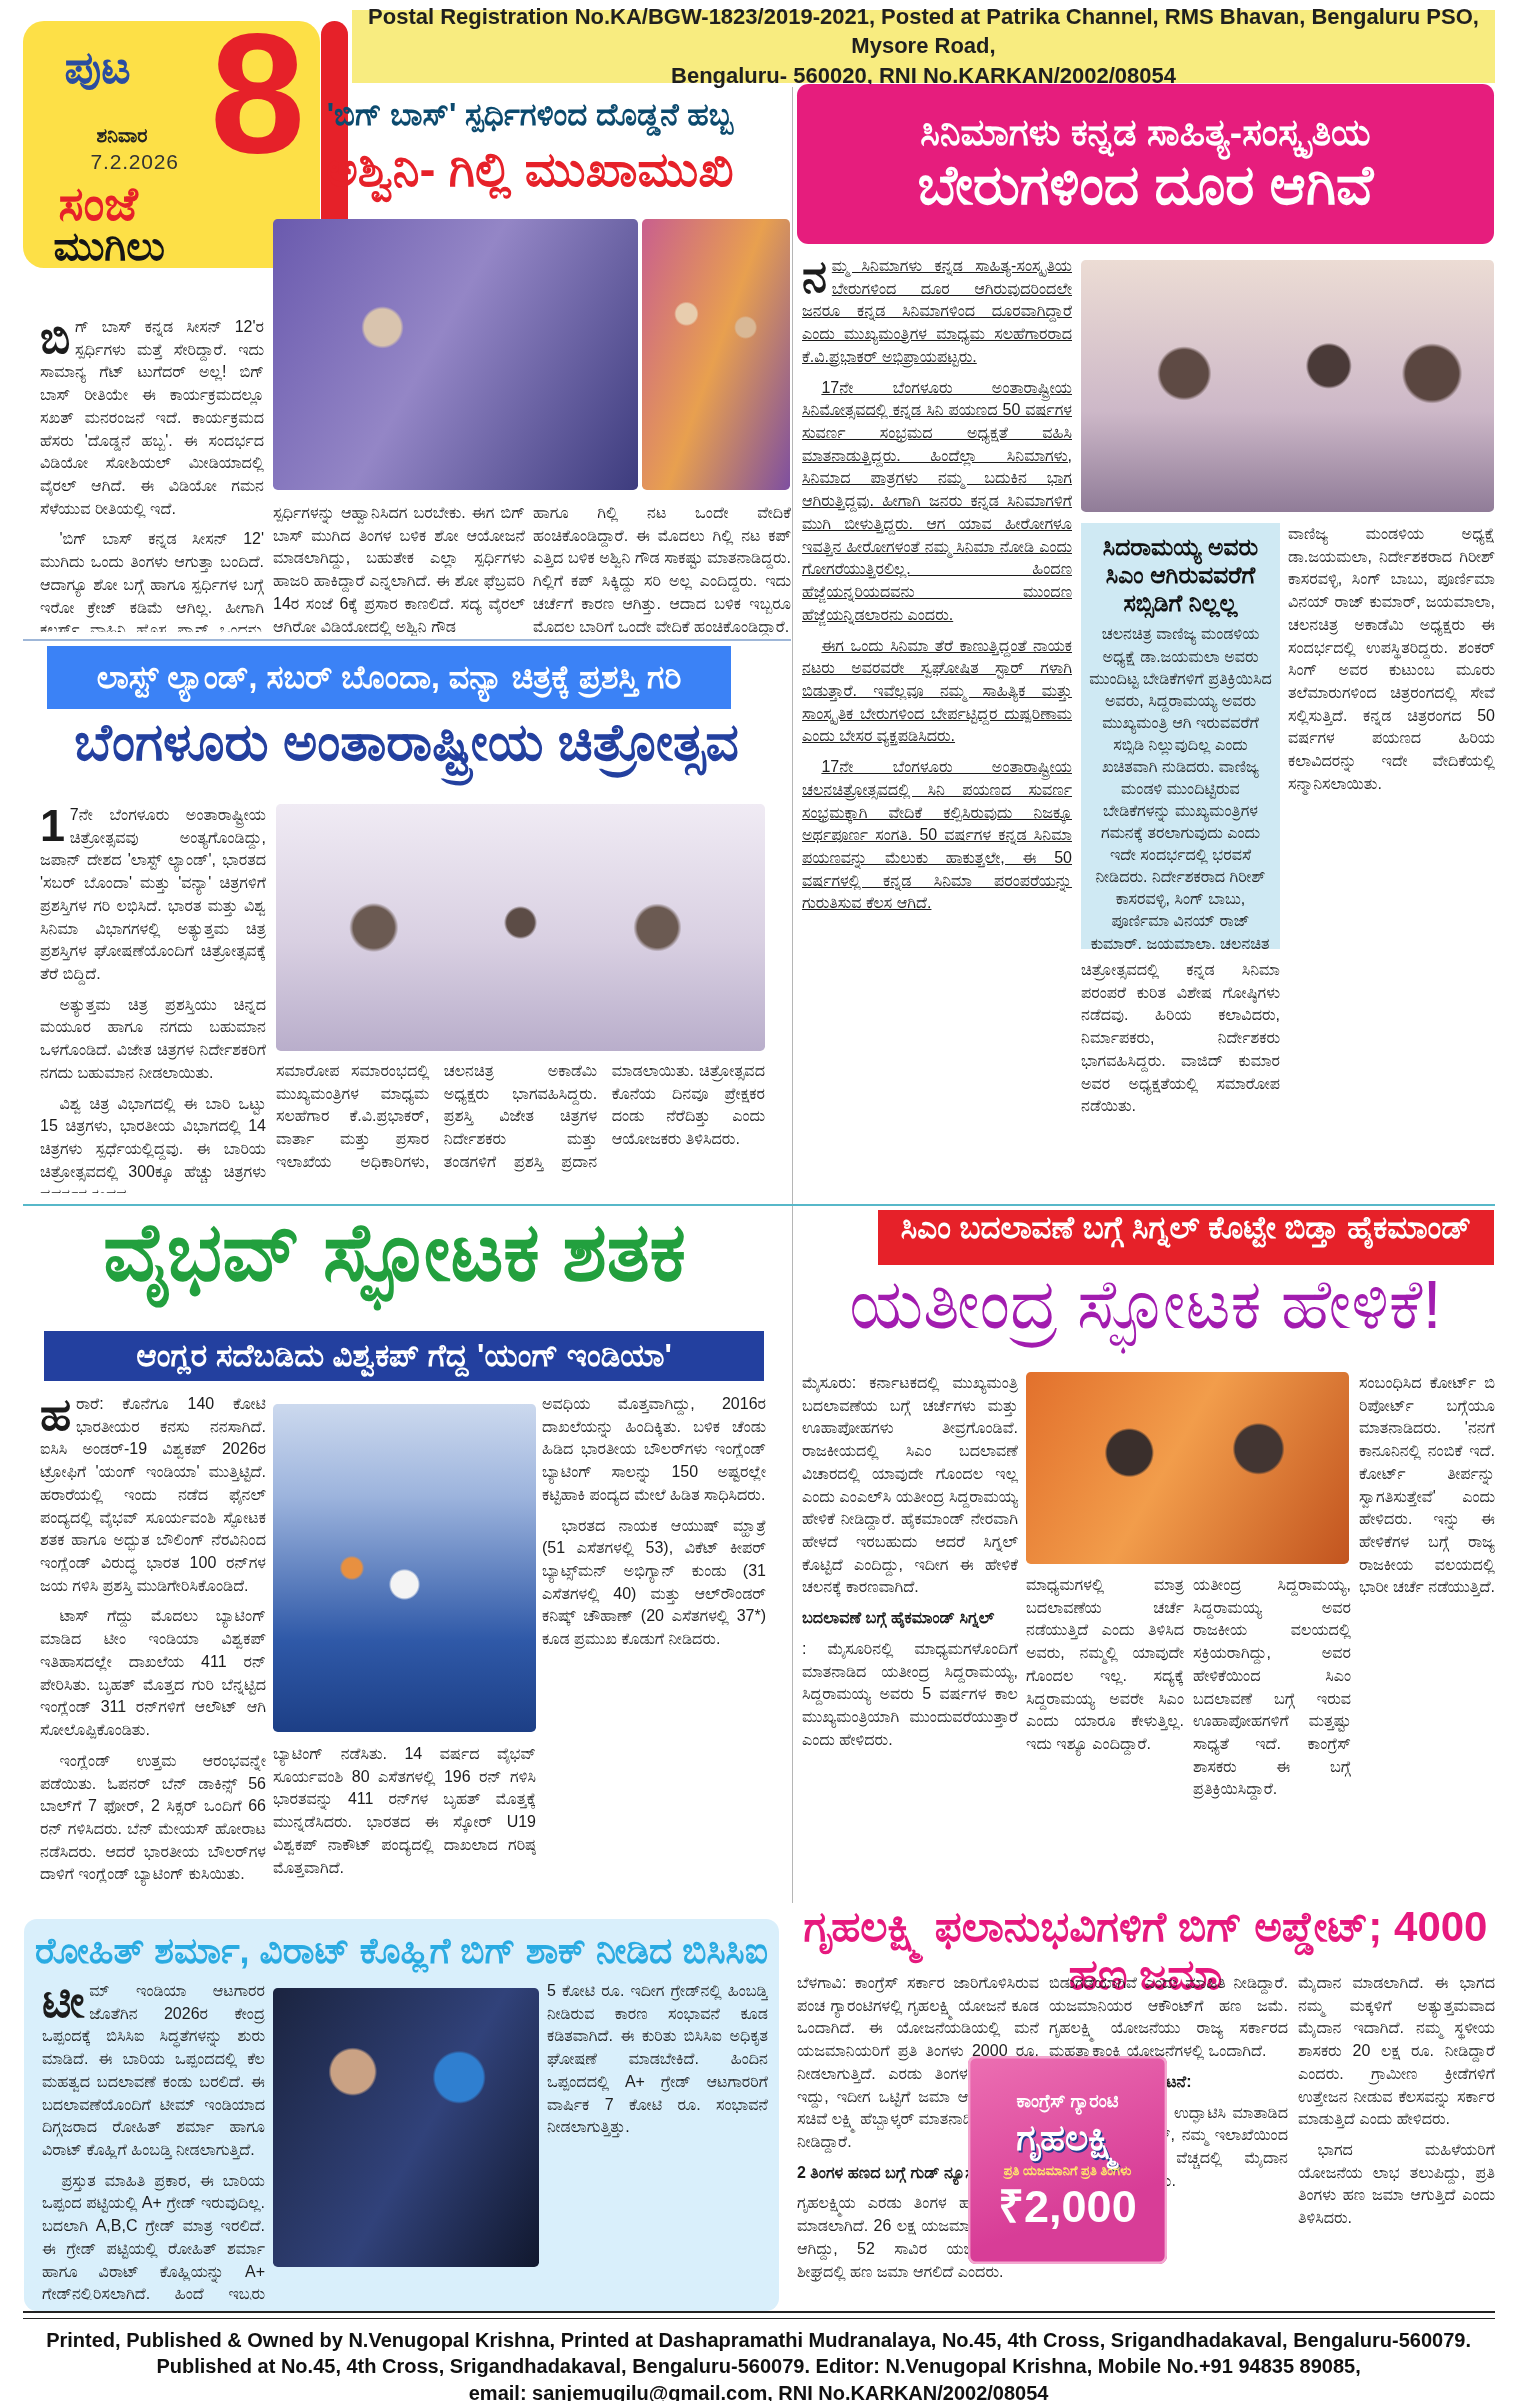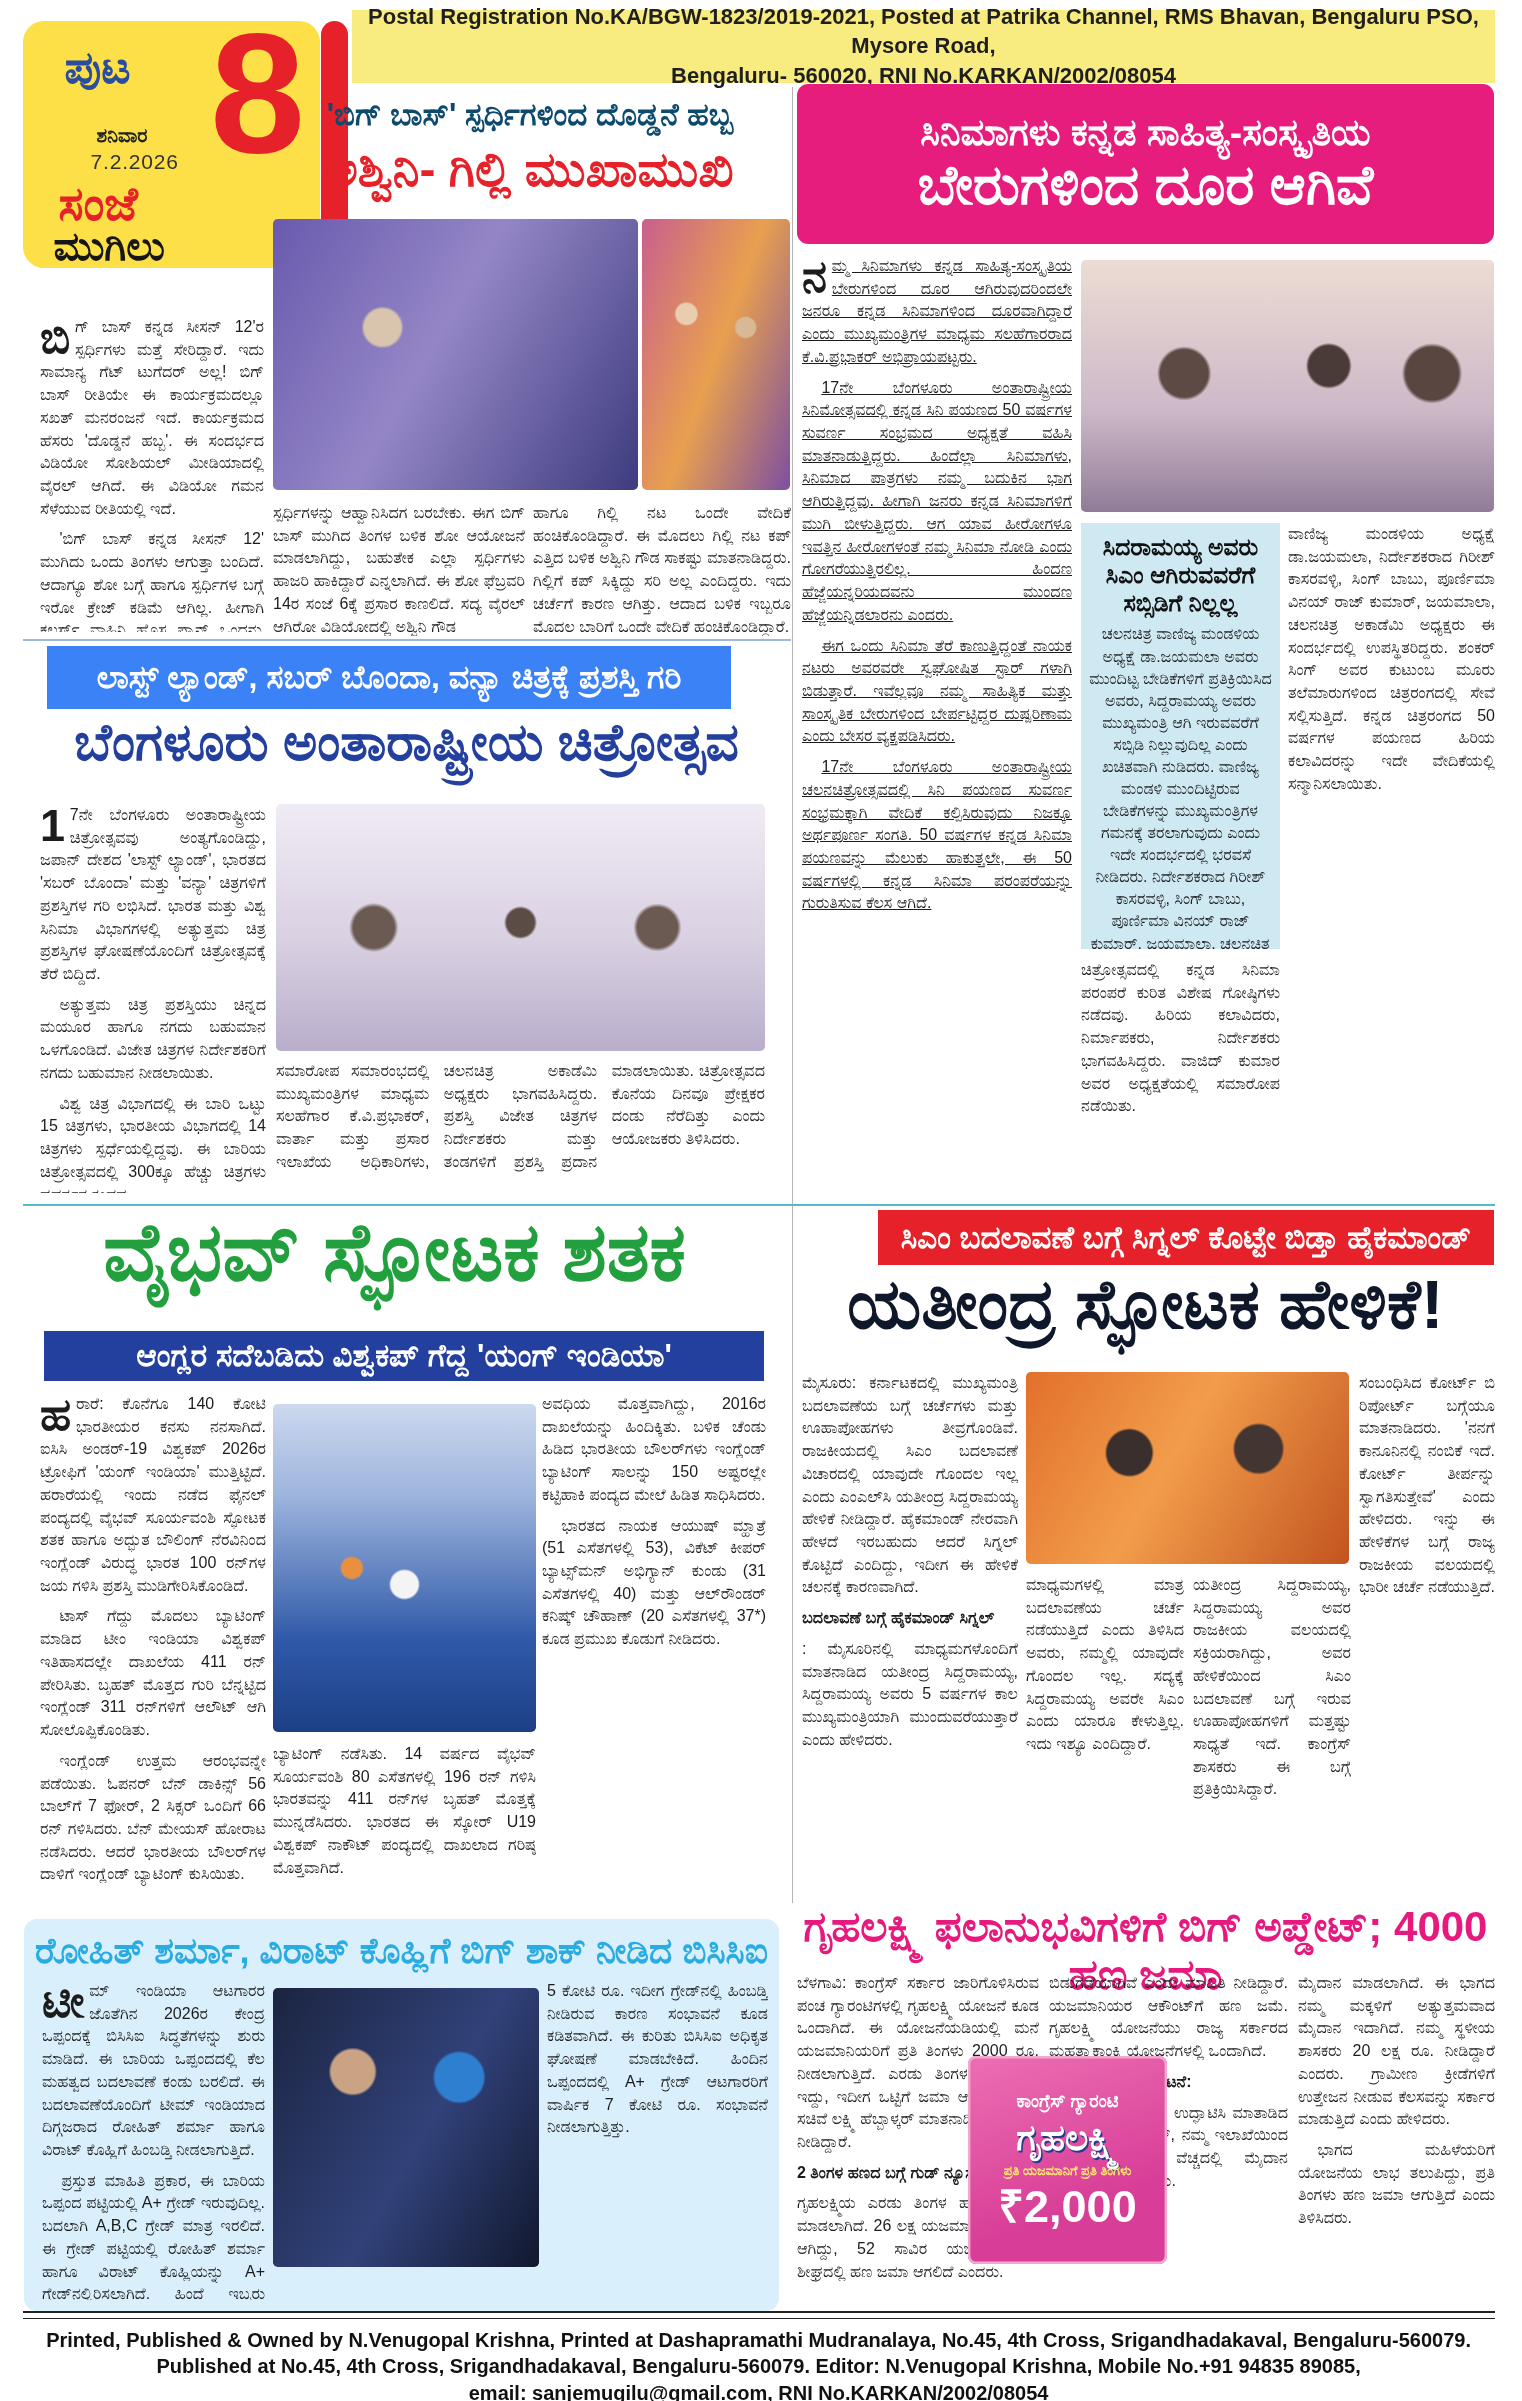--- a/index.html
+++ b/index.html
@@ -54,23 +54,23 @@
   .biff-strap div{font-size:32px;font-weight:bold;color:#fff;}
   .biff-headline{left:22.6px;top:712px;width:768px;font-size:52px;font-weight:bold;color:#23409f;text-align:center;}
   .biff-cols{left:276px;top:1060px;width:489px;height:132px;column-count:3;column-gap:14.5px;}
 
   
   .vb-headline{left:22.6px;top:1212px;width:744px;font-size:81px;font-weight:bold;color:#22a03e;text-align:center;line-height:1.0;}
   .vb-strap{left:44px;top:1331px;width:720px;height:50px;background:#23409f;display:flex;align-items:center;justify-content:center;}
   .vb-strap div{font-size:31px;font-weight:bold;color:#fff;}
 
   
-  .yt-strap{left:878px;top:1210px;width:616px;height:55px;background:#e62129;display:flex;align-items:center;justify-content:center;}
+  .yt-strap{left:878px;top:1210px;width:616px;height:55px;background:#e62129;display:flex;justify-content:center;}
   .yt-strap div{font-size:31px;font-weight:bold;color:#fff;}
-  .yt-headline{left:797px;top:1270px;width:697px;font-size:69px;font-weight:bold;color:#0f172a;text-align:center;line-height:1.0;}
+  .yt-headline{left:797px;top:1270px;width:697px;font-size:69px;font-weight:normal;color:#a21caf;text-align:center;line-height:1.0;}
 
   
   .bcci-card{left:24px;top:1919px;width:755px;height:392px;background:#d9effb;border-radius:13px;}
   .bcci-headline{left:24px;top:1930px;width:755px;font-size:36px;font-weight:bold;color:#2aabe2;text-align:center;}
 
   
   .gr-headline{left:797px;top:1903px;width:697px;font-size:42px;font-weight:bold;color:#e6197e;text-align:center;}
   .gr-promo{left:968px;top:2056px;width:199px;height:208px;border-radius:8px;background:linear-gradient(160deg,#ec6fb2,#d83d97 70%);display:flex;flex-direction:column;align-items:center;justify-content:center;gap:4.8px;box-shadow:0 0 0 2.4px #f3a8d0 inset;}
   .gr-kicker{font-size:18px;font-weight:bold;color:#fff;}
   .gr-title{font-size:36px;font-weight:bold;color:#fff;text-shadow:1.6px 2.4px 0 #233a8f;}

